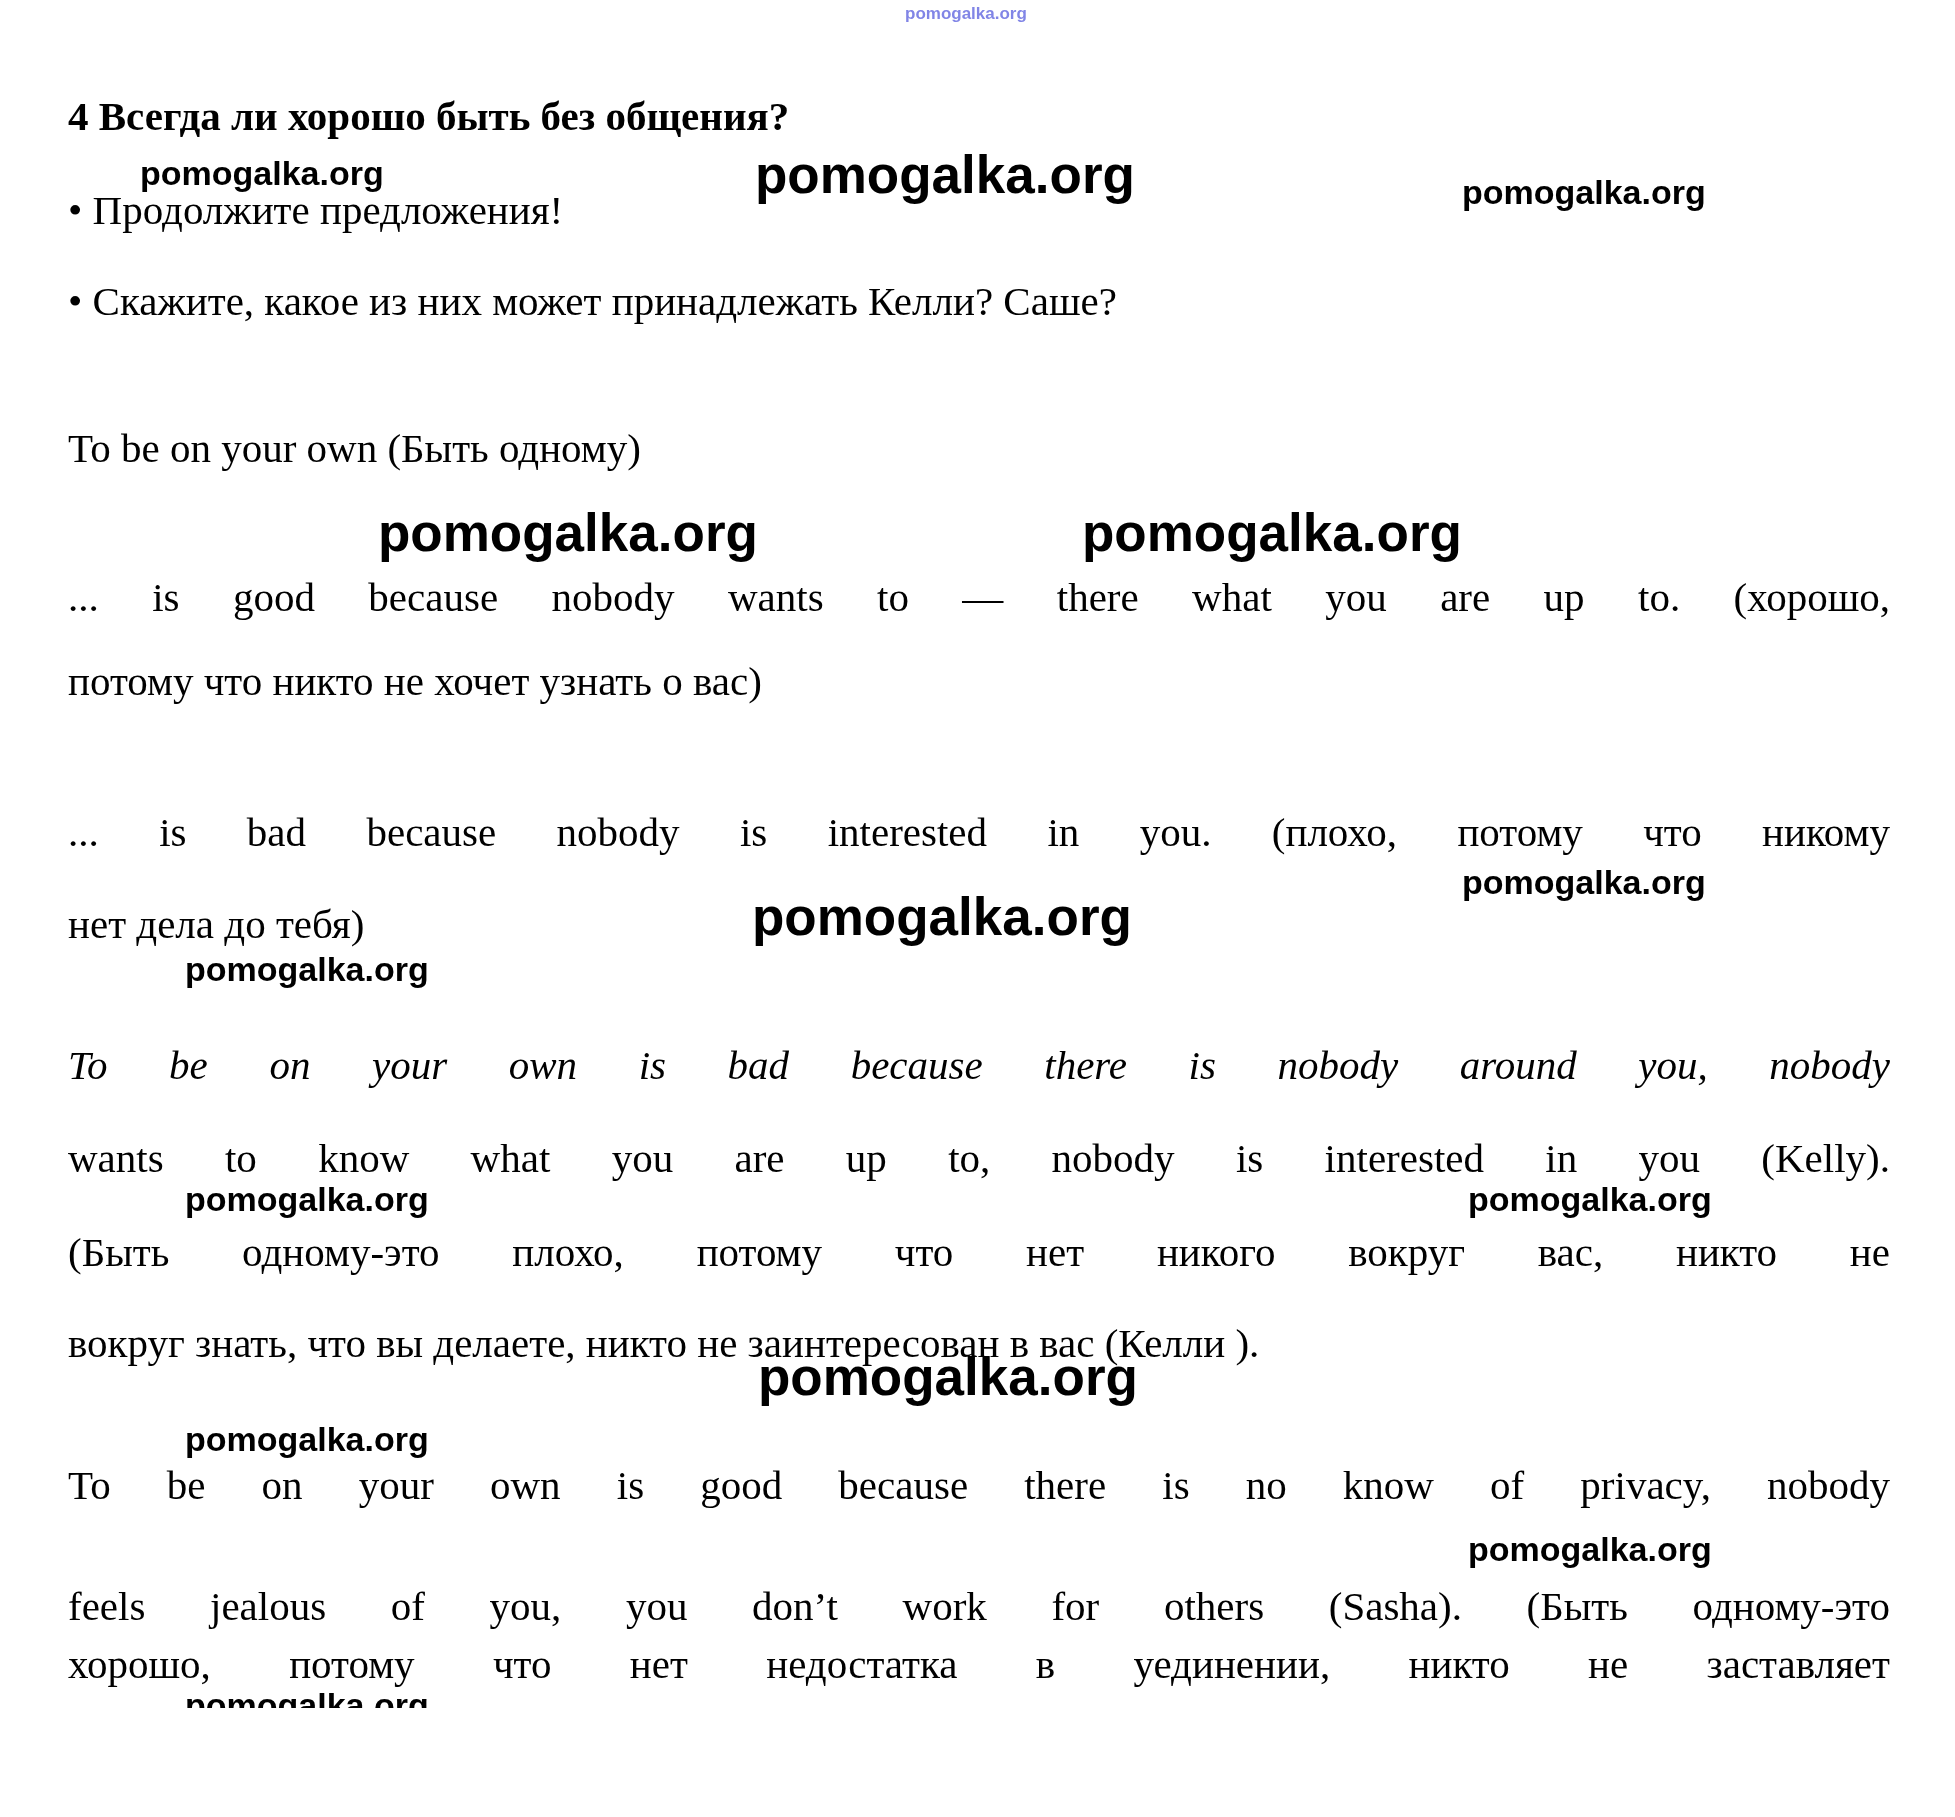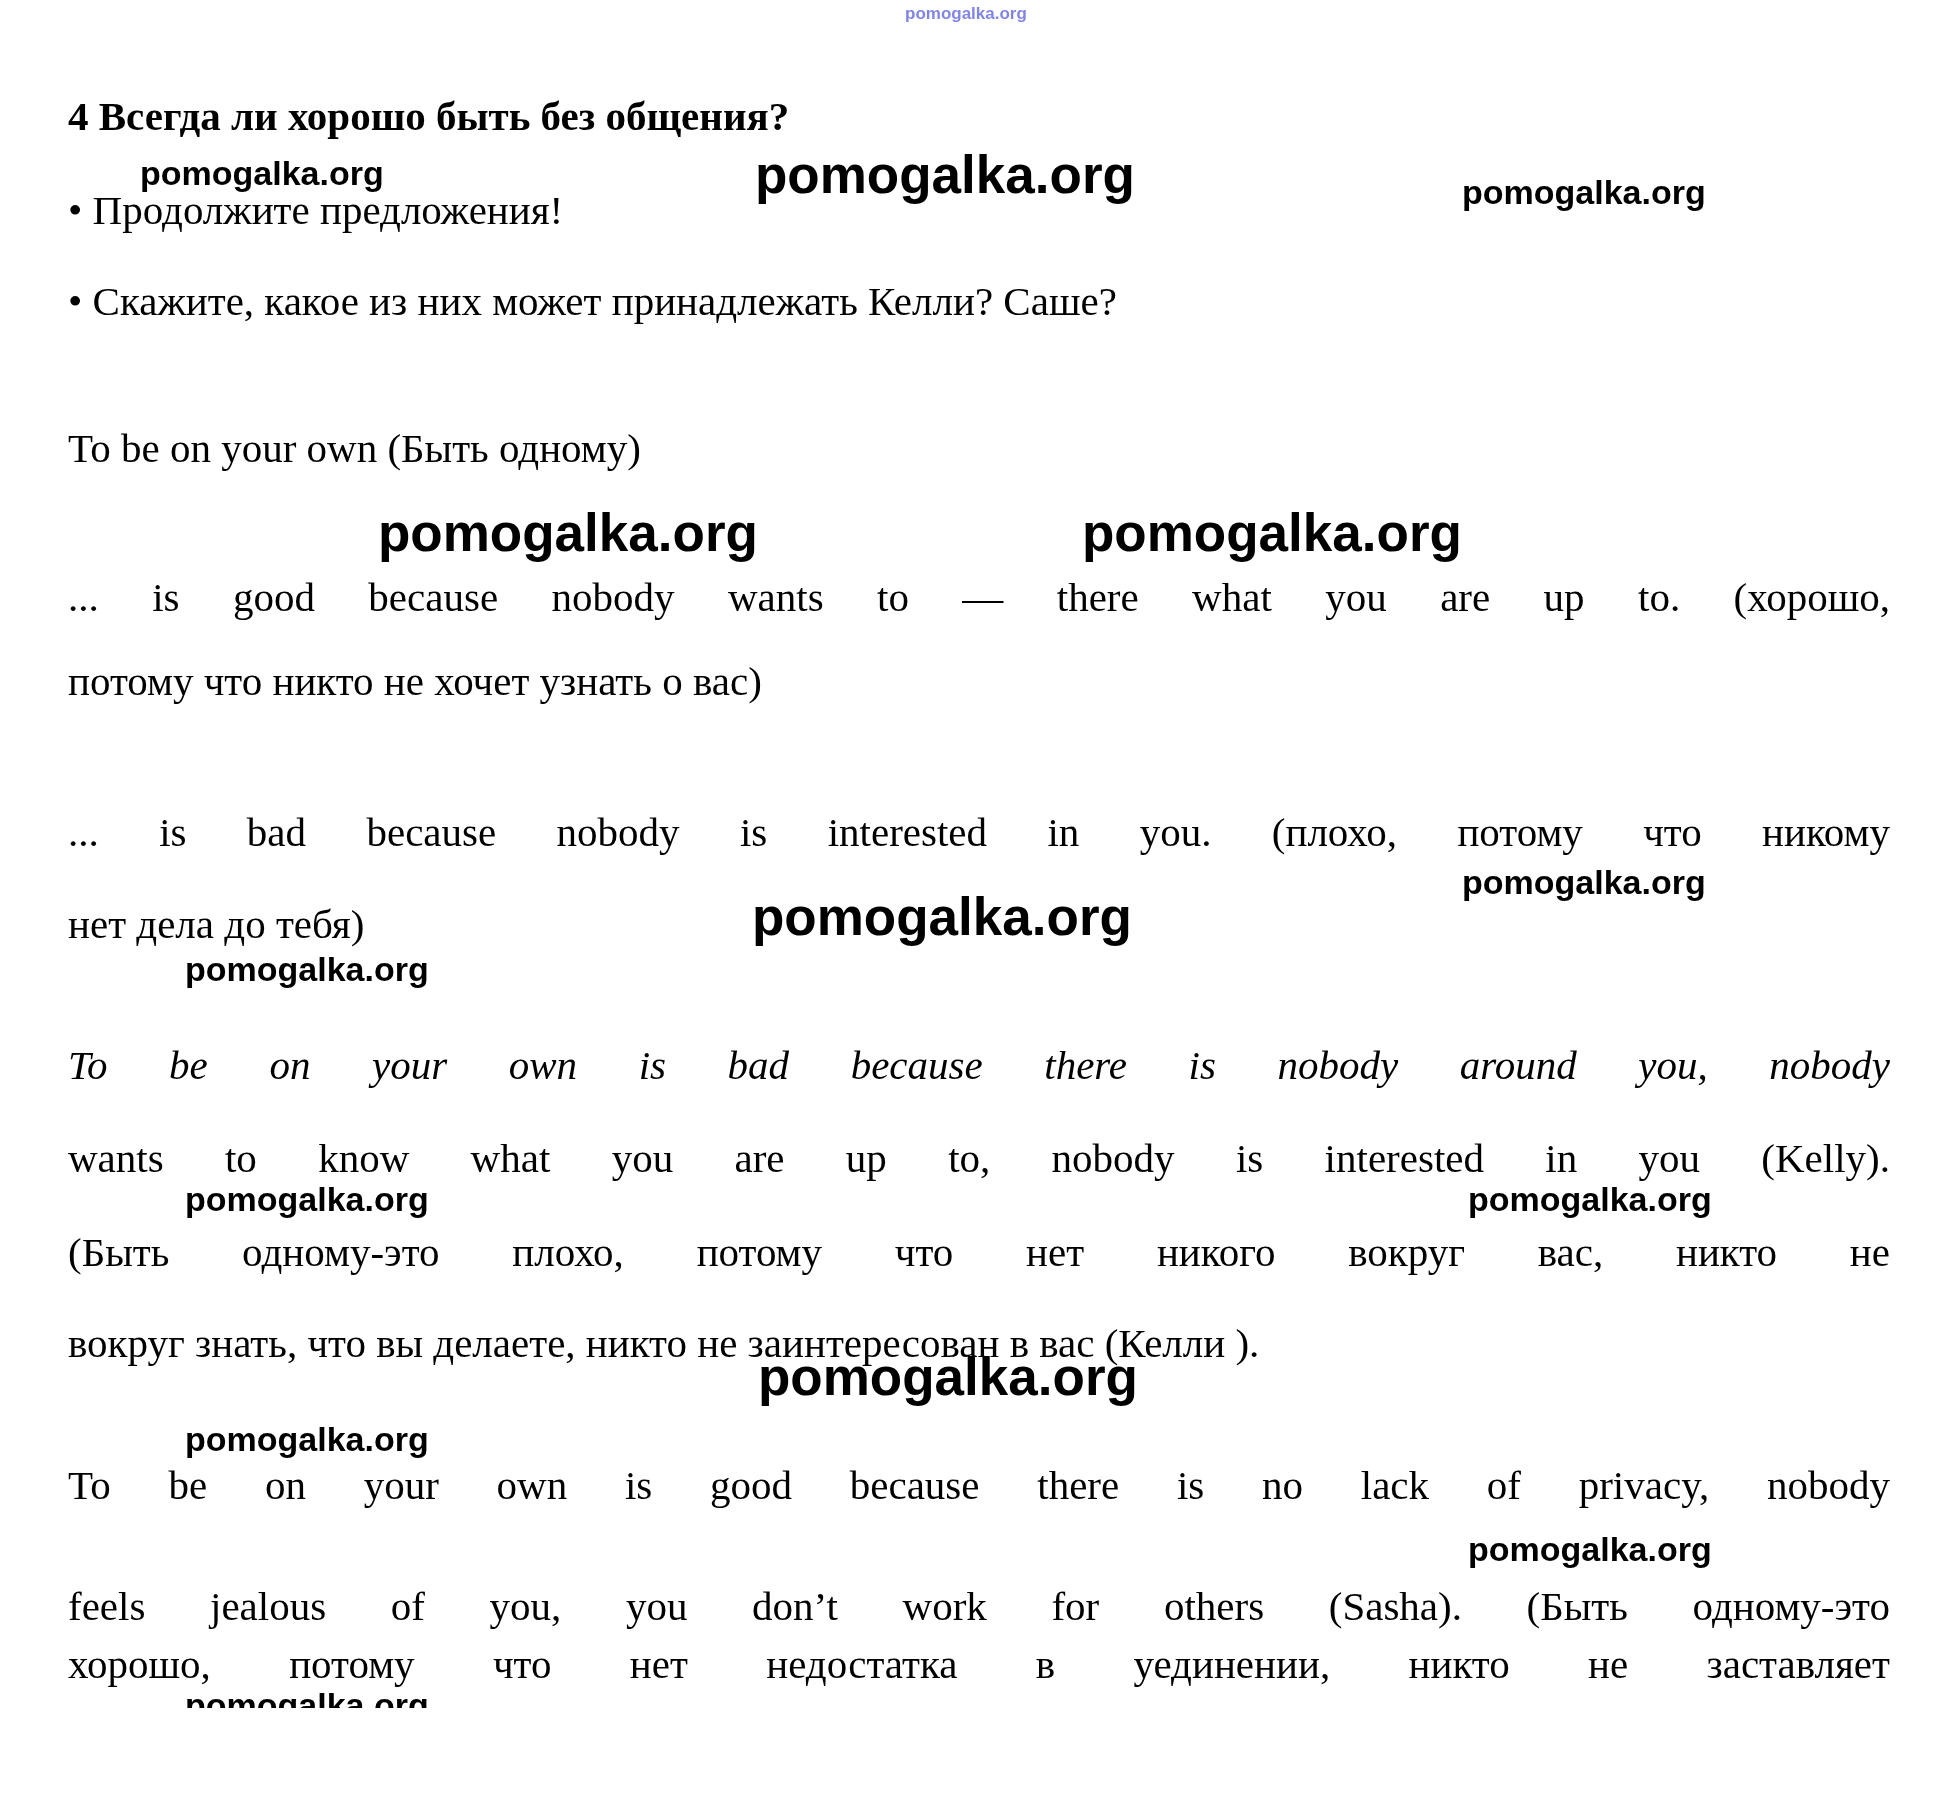--- a/index.html
+++ b/index.html
@@ -83,18 +83,18 @@
   <div class="tl" style="left:68px; top:657px;">потому что никто не хочет узнать о вас)</div>
 
   <div class="tl j" style="left:68px; top:808px;">... is bad because nobody is interested in you. (плохо, потому что никому</div>
   <div class="tl" style="left:68px; top:900px;">нет дела до тебя)</div>
 
   <div class="tl j" style="left:68px; top:1041px;font-style:italic;">To be on your own is bad because there is nobody around you, nobody</div>
   <div class="tl j" style="left:68px; top:1134px;">wants to know what you are up to, nobody is interested in you (Kelly).</div>
   <div class="tl j" style="left:68px; top:1228px;">(Быть одному-это плохо, потому что нет никого вокруг вас, никто не</div>
   <div class="tl" style="left:68px; top:1319px;">вокруг знать, что вы делаете, никто не заинтересован в вас (Келли ).</div>
 
-  <div class="tl j" style="left:68px; top:1461px;">To be on your own is good because there is no lack of privacy, nobody</div>
+  <div class="tl j" style="left:68px; top:1461px;">To be on your own is good because there is no know of privacy, nobody</div>
   <div class="tl j" style="left:68px; top:1550px;margin-top:32px;">feels jealous of you, you don’t work for others (Sasha). (Быть одному-это</div>
   <div class="tl j" style="left:68px; top:1640px;">хорошо, потому что нет недостатка в уединении, никто не заставляет</div>
   <div class="tl" style="left:68px; top:1731px;">тебя ревновать, ты не работаешь для других (Саша ).</div>
 
 </div>
 
 </body></html>

